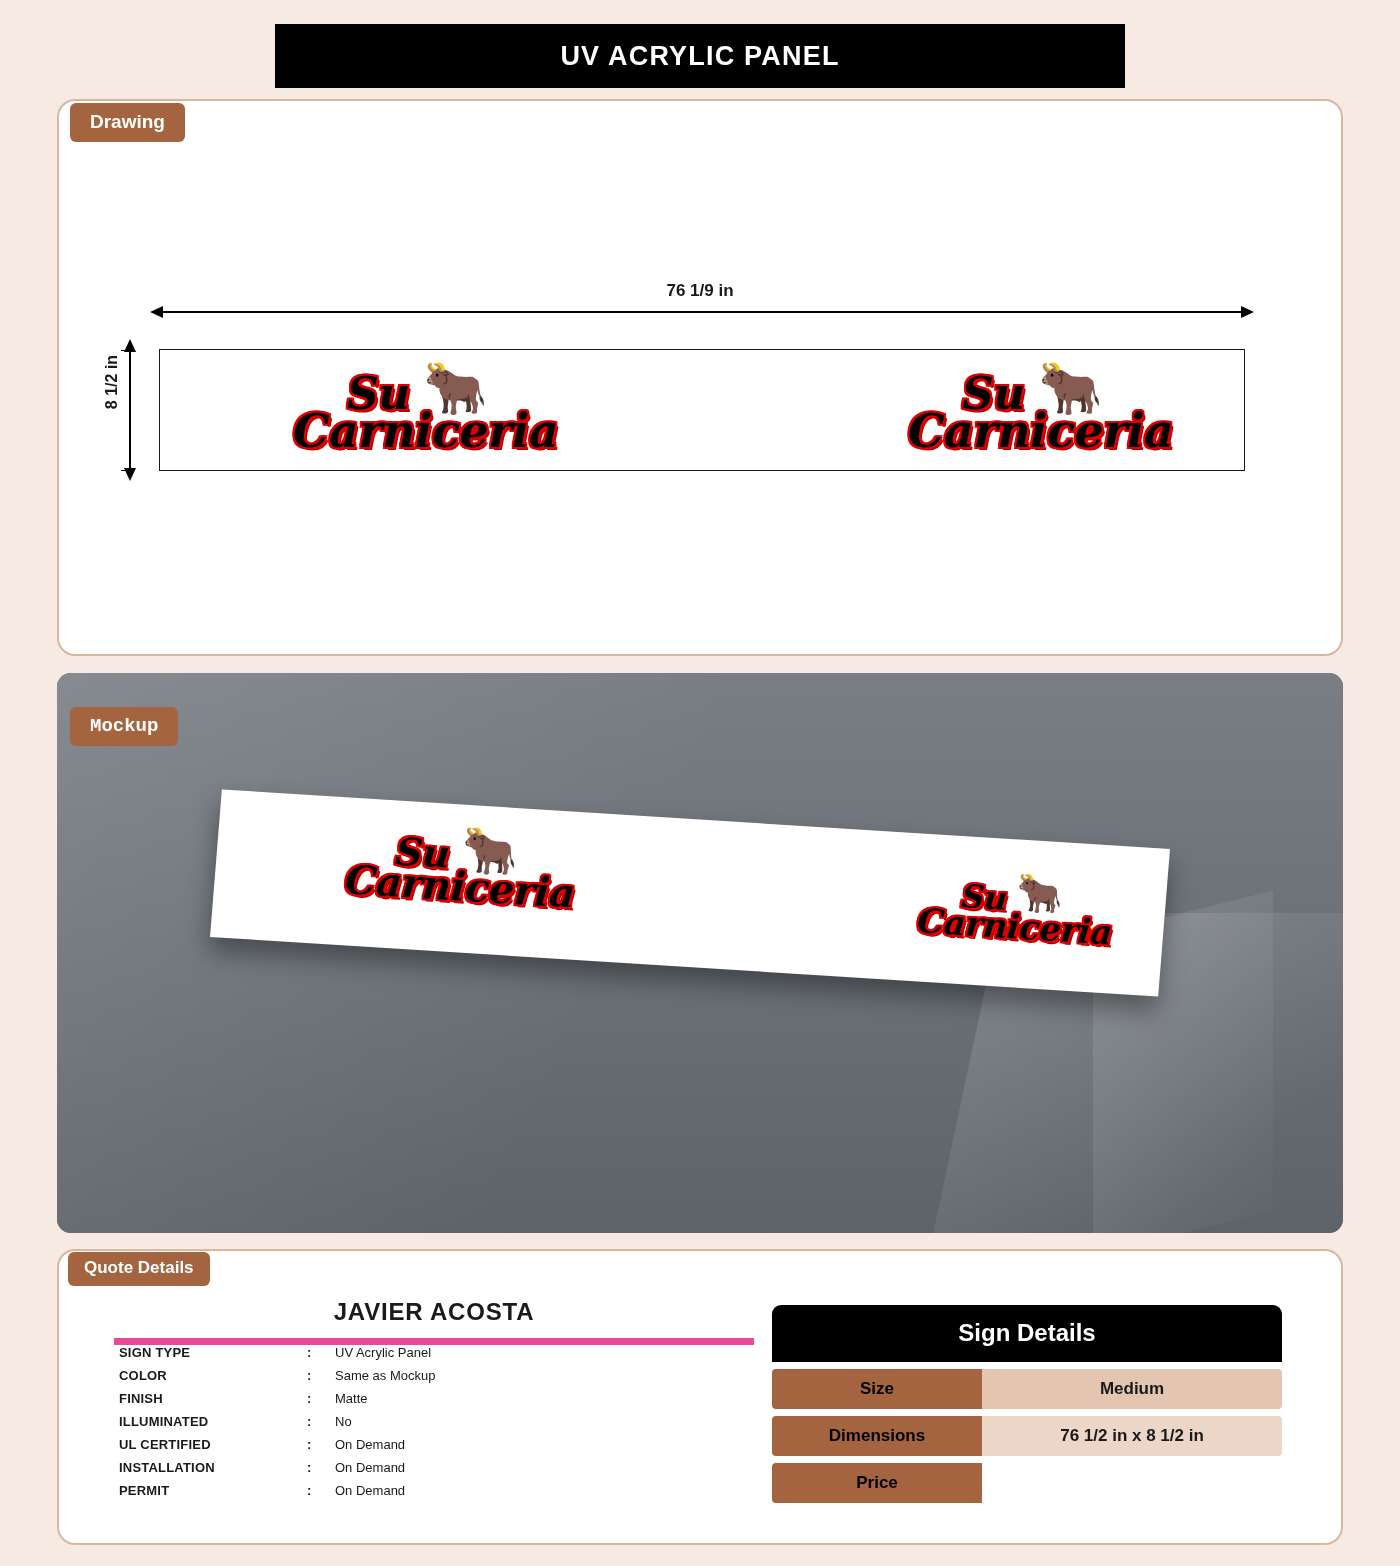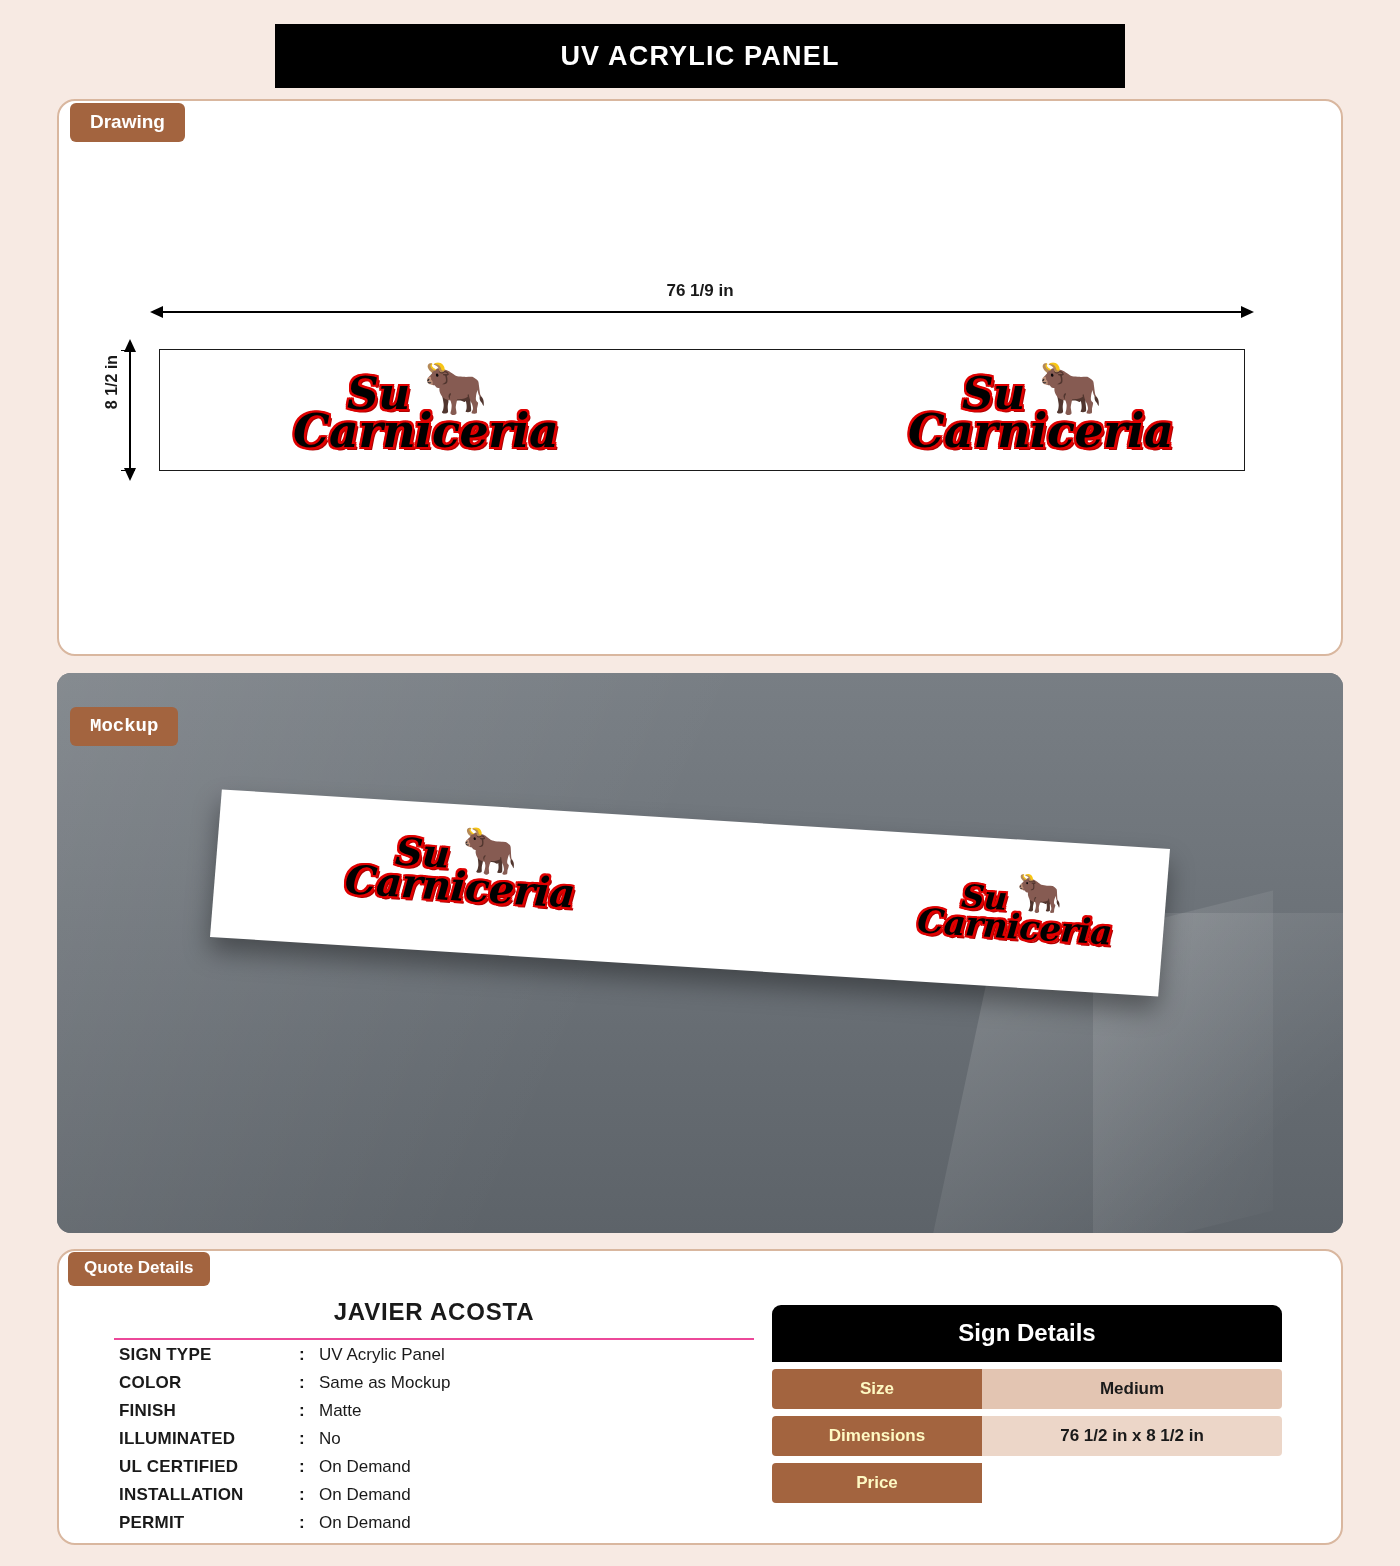--- a/index.html
+++ b/index.html
@@ -212,33 +212,34 @@
 
   .customer-name {
     position: absolute;
     left: 55px; top: 47px;
     width: 640px;
     text-align: center;
     font-size: 24px;
     font-weight: bold;
     letter-spacing: 0.8px;
     padding-bottom: 12px;
-    border-bottom: 2px solid #ec4899;
+    border-bottom: 7px solid #ec4899;
   }
 
   .spec-list {
     position: absolute;
     left: 60px; top: 94px;
     width: 640px;
   }
   .spec-row {
     display: flex;
     align-items: flex-start;
     margin-bottom: 8px;
-    font-size: 17px;
+    font-size: 13px;
+    gap: 8px;
   }
   .spec-key {
     width: 180px;
     font-weight: bold;
     letter-spacing: 0.2px;
   }
   .spec-colon { width: 20px; font-weight: bold; }
   .spec-val { font-weight: normal; }
 
   
@@ -258,21 +259,21 @@
   }
   .sd-row {
     display: flex;
     margin-top: 7px;
     border-radius: 4px;
     overflow: hidden;
   }
   .sd-label {
     width: 210px;
     background: #a3643f;
-    color: #fef9c3;
+    color: #000000;
     font-weight: bold;
     font-size: 17px;
     text-align: center;
     padding: 10px 0;
   }
   .sd-value {
     flex: 1;
     background: #e3c5b2;
     color: #1a1a1a;
     font-weight: bold;

